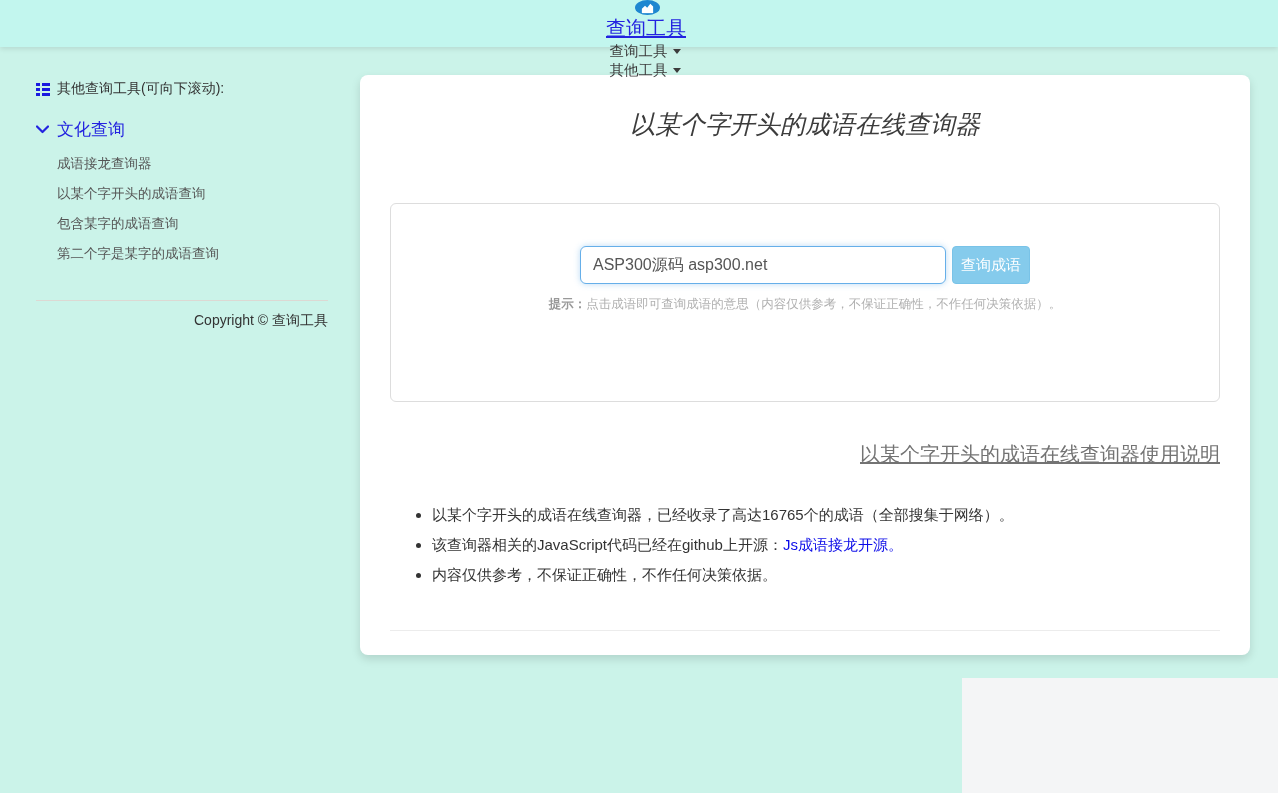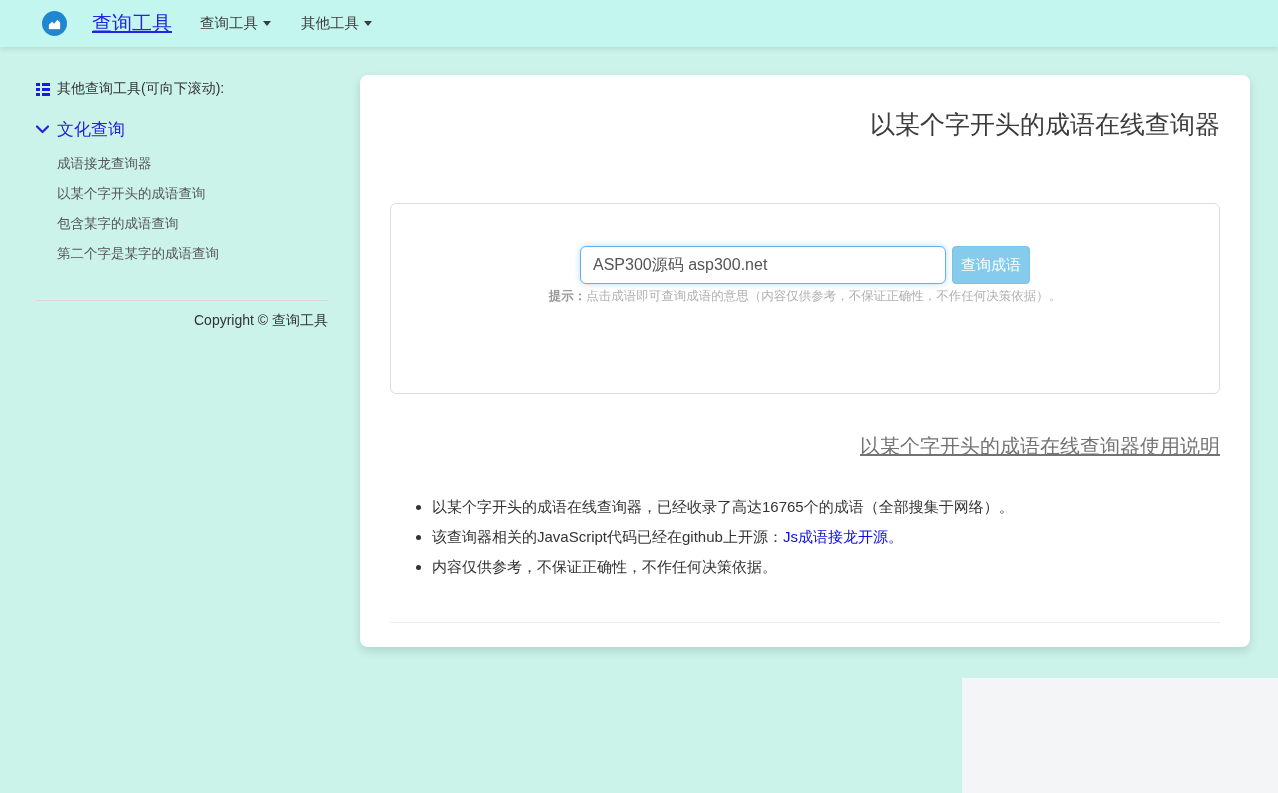--- a/index.html
+++ b/index.html
@@ -8,21 +8,21 @@
     font-family: "Liberation Sans", "DejaVu Sans", sans-serif;
     background: #cbf3e9;
     color: #333;
   }
   
   .navbar {
     height: 47px; background: #c2f6ee;
     display: flex; align-items: center;
     padding-left: 42px;
     box-shadow: 0 2px 5px rgba(0,0,0,0.10);
-    position: relative; z-index: 5;
+    position: relative; z-index: 5; flex-direction: column;
   }
   .logo-circle {
     width: 25px; height: 25px; border-radius: 50%;
     background: #1e87d0; display: flex; align-items: center; justify-content: center;
     margin-right: 25px; cursor: pointer;
   }
   .brand {
     font-size: 20px; color: #2323e0; text-decoration: underline;
     margin-right: 28px; cursor: pointer;
   }
@@ -55,42 +55,42 @@
   .sb-divider { margin-top: 31px; border-top: 1px solid #ddd8d3; }
   .sb-copyright { margin-top: 11px; text-align: right; font-size: 14px; color: #333; }
   
   .card {
     width: 890px; margin: 28px 0 0 32px;
     background: #ffffff; border-radius: 8px;
     box-shadow: 0 4px 10px rgba(0,0,0,0.13);
     padding: 34px 30px 24px 30px;
   }
   .page-title {
-    text-align: right; font-size: 25px; font-weight: 400;
-    color: #3c3c3c; line-height: 30px;
+    text-align: center; font-size: 25px; font-weight: 400;
+    color: #3c3c3c; line-height: 30px; font-style: italic;
   }
   .search-panel {
     margin-top: 64px; border: 1px solid #dddddd; border-radius: 6px;
     padding: 42px 0 88px 0;
   }
   .search-row { display: flex; justify-content: center; align-items: flex-start; }
   .search-input {
     width: 366px; height: 38px; font-size: 16px; color: #555;
     padding: 0 12px; border: 1px solid #66afe9; border-radius: 6px;
     outline: none; background: #fff;
     box-shadow: 0 0 6px rgba(102,175,233,0.45);
     font-family: "Liberation Sans", "DejaVu Sans", sans-serif;
   }
   .search-button {
     height: 38px; margin-left: 6px; padding: 0 8px;
     background: #85cbec; color: #ffffff; font-size: 15px;
     border: 1px solid #79c3e8; border-radius: 4px; cursor: pointer;
     font-family: Liberation Serif, serif;
   }
-  .hint { margin-top: 4px; text-align: center; font-size: 12.5px; color: #b0b0b0; }
+  .hint { margin-top: 12px; text-align: center; font-size: 12.5px; color: #b0b0b0; }
   .hint .hint-prefix { color: #999; font-weight: bold; }
   .usage-heading {
     margin-top: 40px; text-align: right;
     font-size: 20px; font-weight: 400; color: #737373; line-height: 24px; text-decoration: underline;
   }
   .usage-list { margin-top: 40px; padding-left: 42px; list-style: disc outside; }
   .usage-list li {
     font-size: 15px; color: #333; line-height: 18px; margin-bottom: 12px;
   }
   .inline-link { color: #0b0be8; cursor: pointer; }

